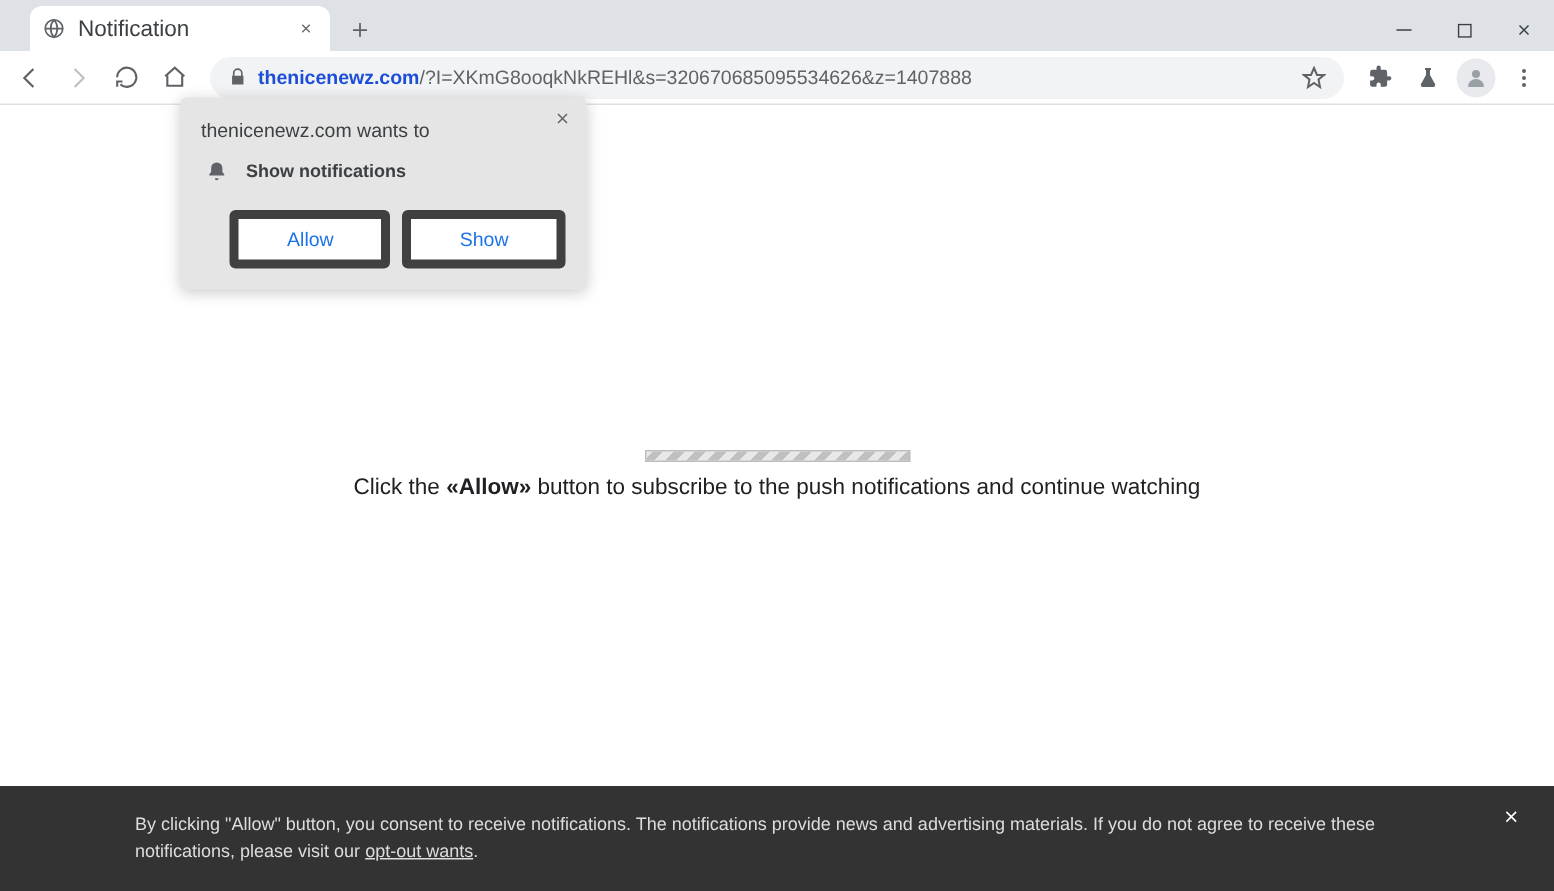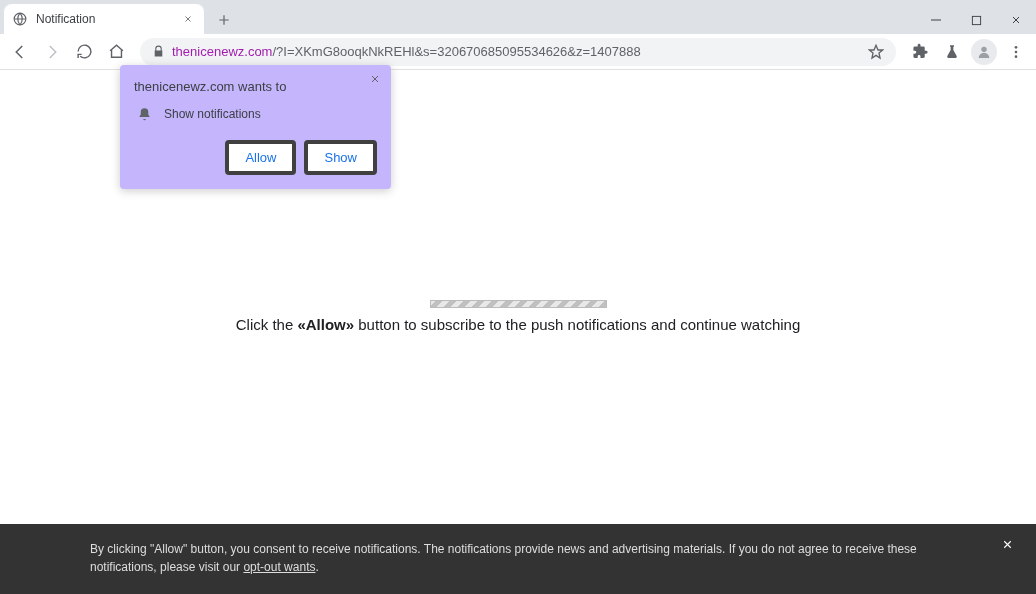--- a/index.html
+++ b/index.html
@@ -1,47 +1,47 @@
 <!DOCTYPE html>
 <html><head>
 <meta charset="utf-8">
 <style>
 * { margin: 0; padding: 0; box-sizing: border-box; font-family: "Segoe UI", Arial, sans-serif; }
 body { width: 1036px; height: 594px; overflow: hidden; background: #fff; position: relative; }
 
 
 .titlebar { height: 34px; background: #dee1e6; display: flex; align-items: flex-end; }
-.tab { background: #fff; height: 30px; width: 200px; margin-left: 4px; border-radius: 8px 8px 0 0; display: flex; align-items: center; padding: 0 8px; gap: 8px; font-size: 12px; color: #3c4043; }
+.tab { background: #fff; height: 30px; width: 200px; margin-left: 20px; border-radius: 8px 8px 0 0; display: flex; align-items: center; padding: 0 8px; gap: 8px; font-size: 15px; color: #3c4043; }
 .tab .favicon { width: 16px; height: 16px; display:flex; align-items:center; justify-content:center; color:#5f6368;}
 .tab .title { flex: 1; white-space: nowrap; overflow: hidden; }
 .tab .close { width: 16px; height: 16px; display:flex; align-items:center; justify-content:center; color:#5f6368; font-size:14px; border-radius:50%; cursor:pointer;}
 .new-tab { width: 28px; height: 28px; display:flex; align-items:center; justify-content:center; color:#5f6368; font-size:18px; margin-left:6px; cursor:pointer;}
 .win-controls { margin-left:auto; display:flex; }
 .win-btn { width: 40px; height: 28px; display:flex; align-items:center; justify-content:center; cursor:pointer; color:#3c4043;}
 
 
 .toolbar { height: 36px; background: #fff; display:flex; align-items:center; padding: 0 6px; gap:4px; border-bottom:1px solid #e0e0e0;}
 .nav-btn { width:28px; height:28px; display:flex; align-items:center; justify-content:center; border-radius:50%; cursor:pointer; color:#5f6368;}
 .nav-btn.disabled { color:#bdc1c6; cursor:default;}
 .addrbar { flex:1; height:28px; background:#f1f3f4; border-radius:14px; display:flex; align-items:center; padding:0 10px; gap:6px; margin:0 6px;}
 .lock { width:16px; height:16px; display:flex; align-items:center; justify-content:center; color:#5f6368;}
 .url { flex:1; font-size:13px; color:#5f6368; white-space:nowrap; overflow:hidden;}
-.url .host { color:#a21caf;}
+.url .host { color:#1d4ed8;font-weight:bold;}
 .star { width:20px; height:20px; color:#5f6368; display:flex; align-items:center; justify-content:center; cursor:pointer;}
 .tool-icon { width:28px; height:28px; display:flex; align-items:center; justify-content:center; color:#5f6368; cursor:pointer; border-radius:50%;}
 .avatar { width:26px; height:26px; background:#e8eaed; border-radius:50%; display:flex; align-items:center; justify-content:center;}
 
 
-.perm { position:absolute; top:65px; left:120px; width:271px; background:#c4b5fd; border-radius:4px; box-shadow:0 2px 10px rgba(0,0,0,0.2); padding:14px; z-index:100;}
+.perm { position:absolute; top:65px; left:120px; width:271px; background:#e5e5e5; border-radius:4px; box-shadow:0 2px 10px rgba(0,0,0,0.2); padding:14px; z-index:100;}
 .perm .close-x { position:absolute; top:8px; right:10px; color:#5f6368; font-size:16px; cursor:pointer;}
 .perm .msg1 { font-size:13px; color:#3c4043; margin-bottom:12px;}
-.perm .msg2 { font-size:12px; color:#3c4043; display:flex; align-items:center; gap:12px; margin-bottom:18px; padding-left:2px;}
+.perm .msg2 { font-size:12px; color:#3c4043; display:flex; align-items:center; gap:12px; margin-bottom:18px; padding-left:2px;font-weight:bold;}
 .perm .bell { width:16px; height:16px; color:#5f6368; display:flex; align-items:center; justify-content:center;}
 .perm .buttons { display:flex; justify-content:flex-end; gap:8px;}
-.perm button { padding:6px 16px; font-size:13px; background:#fff; border:4px solid #404040; border-radius:4px; color:#1a73e8; cursor:pointer;}
+.perm button { padding:6px 32px; font-size:13px; background:#fff; border:6px solid #404040; border-radius:4px; color:#1a73e8; cursor:pointer;}
 
 
 .page { position:absolute; top:70px; left:0; right:0; bottom:0; display:flex; flex-direction:column; align-items:center; justify-content:flex-start; padding-top:230px;text-align:center;}
 .progress { width:177px; height:8px; background:repeating-linear-gradient(-45deg,#c0c0c0,#c0c0c0 5px,#e8e8e8 5px,#e8e8e8 10px); border:1px solid #bbb; margin-bottom:8px;}
 .instruction { font-size:15px; color:#202124; }
 .instruction b { font-weight:700; }
 
 
 .footer { position:absolute; left:0; right:0; bottom:0; background:#333; color:#ddd; padding:16px 20px 18px; font-size:12px; display:flex; align-items:flex-start;}
 .footer .text { flex:1; padding:0 70px; line-height:1.5;}

